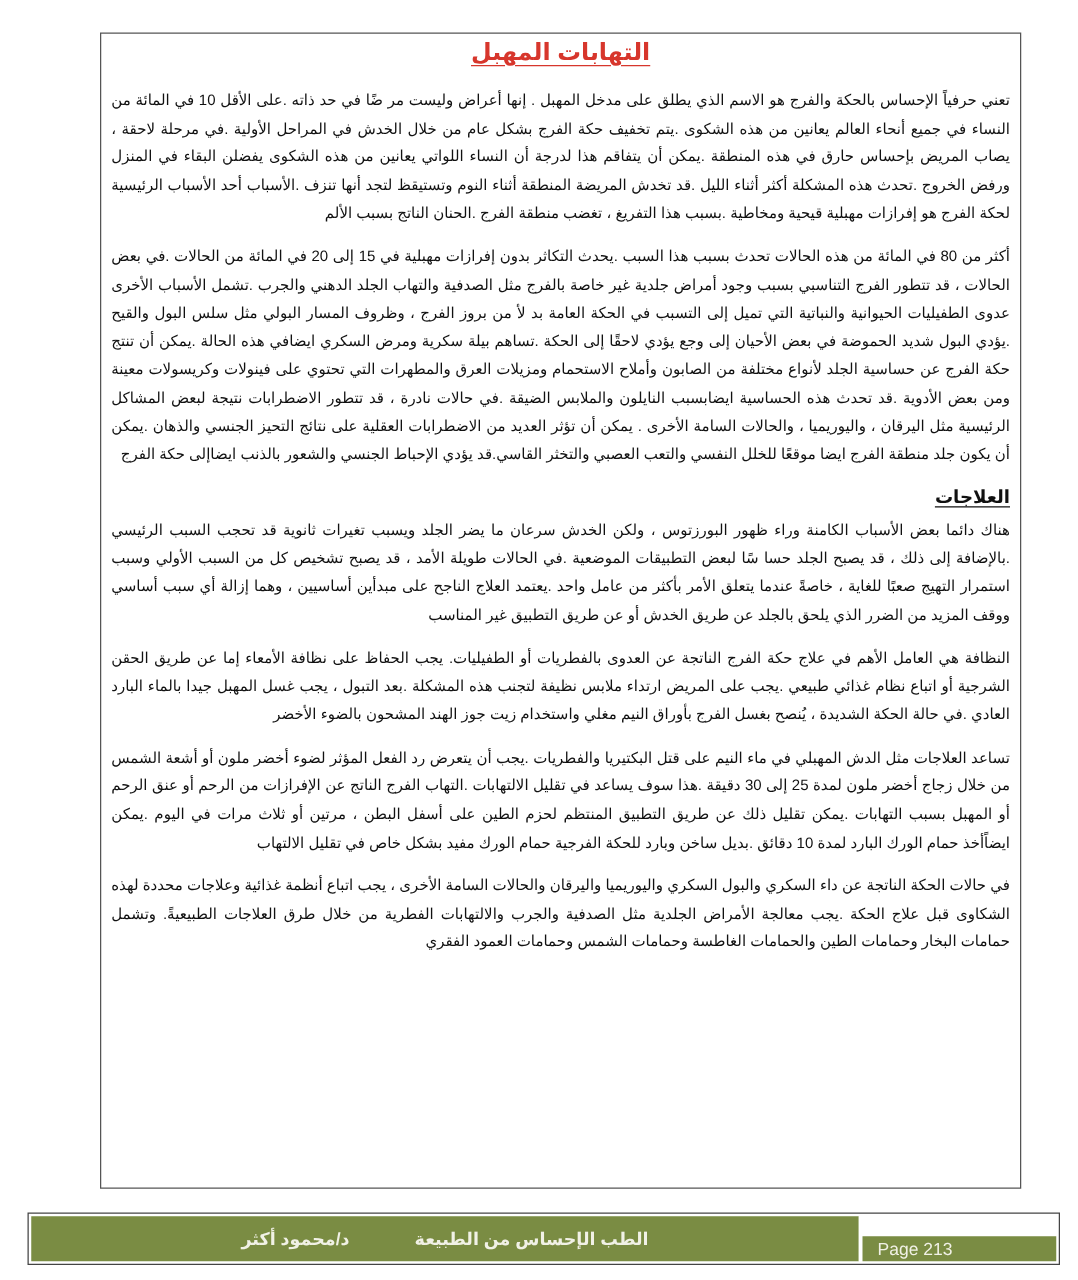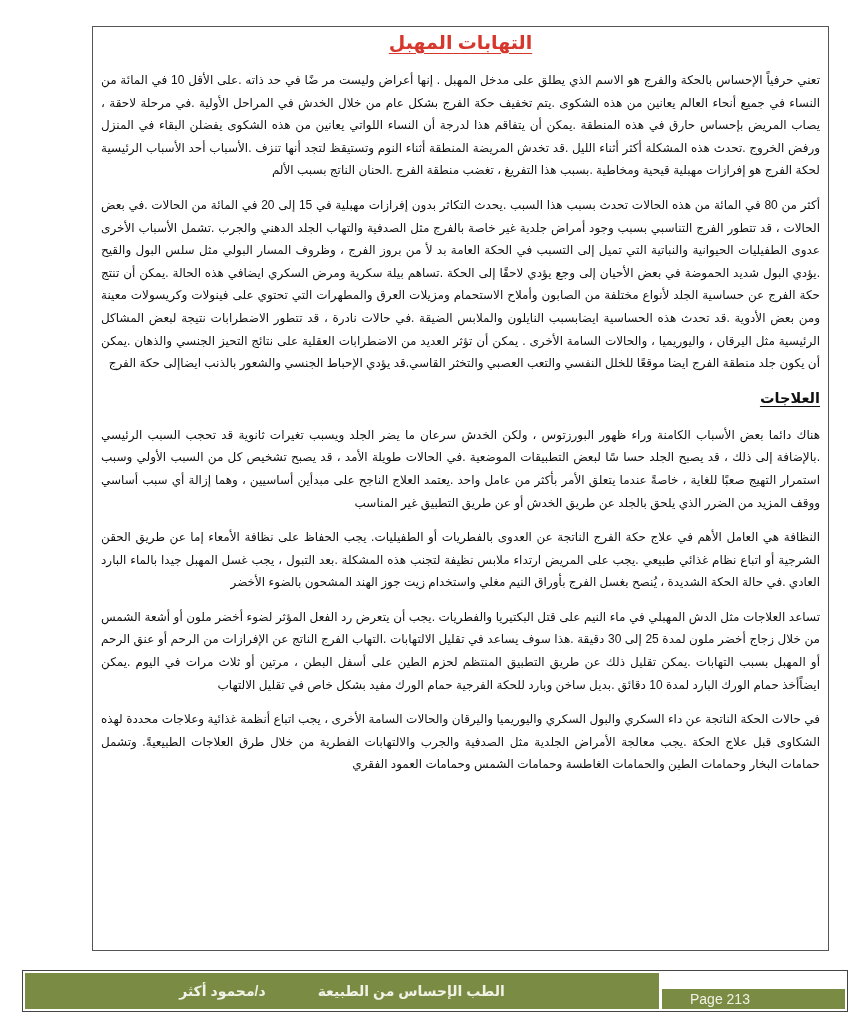--- a/index.html
+++ b/index.html
@@ -1,47 +1,47 @@
 <!DOCTYPE html>
 <html><head>
 <meta charset="utf-8">
 <style>
   html, body { margin: 0; padding: 0; background: #ffffff; }
   body { width: 862px; height: 1024px; position: relative; overflow: hidden; font-family: "Liberation Sans", "DejaVu Sans", sans-serif; }
   .page-box {
-    position: absolute; left: 92px; top: 26px; width: 737px; height: 925px;
+    position: absolute; left: 80px; top: 26px; width: 737px; height: 925px;
     border: 1.5px solid #555; box-sizing: border-box; overflow: hidden;
     padding: 2px 8px 0 8px; direction: rtl;
   }
   .title {
     text-align: center; color: #d7362c; font-weight: bold; font-size: 19px;
     text-decoration: underline; text-underline-offset: 4px; margin: 0 0 12px 0; line-height: 28px;
   }
   .para {
     font-size: 12px; line-height: 22.6px; color: #111; text-align: justify;
     text-align-last: right; margin: 0 0 12px 0;
   }
   .section-heading {
     font-size: 14.5px; font-weight: bold; text-decoration: underline; text-underline-offset: 3px;
-    color: #111; margin: 0 0 15px 0; line-height: 22px;
+    color: #111; margin: 0 0 4px 0; line-height: 22px;
   }
   .footer {
     position: absolute; left: 22px; top: 970px; width: 826px; height: 42px;
     border: 1.5px solid #444; box-sizing: border-box; background: #fff; padding: 2px;
   }
   .footer-inner { display: flex; width: 100%; height: 100%; }
   .footer-title-cell {
     flex: 1; background: #7a8c43; color: #f1f1e6; display: flex; align-items: center;
     justify-content: center; direction: rtl; font-size: 14px; letter-spacing: 3px; font-weight: bold;
   }
   .footer-title-cell span { margin: 0 26px; }
   .footer-divider { width: 3px; background: #fff; }
   .footer-page-cell {
-    width: 183px; background: #7a8c43; color: #f1f1e6; display: flex; align-items: center;
-    padding-left: 28px; font-size: 14px; box-sizing: border-box; margin-top: 16px;
+    width: 155px; background: #7a8c43; color: #f1f1e6; display: flex; align-items: center;
+    padding-left: 12px; font-size: 14px; box-sizing: border-box; margin-top: 16px;
   }
 </style>
 </head>
 <body>
 
 <div class="page-box">
   <div class="title">التهابات المهبل</div>
 
   <p class="para">تعني حرفياً الإحساس بالحكة والفرج هو الاسم الذي يطلق على مدخل المهبل . إنها أعراض وليست مر ضًا في حد ذاته .على الأقل 10 في المائة من النساء في جميع أنحاء العالم يعانين من هذه الشكوى .يتم تخفيف حكة الفرج بشكل عام من خلال الخدش في المراحل الأولية .في مرحلة لاحقة ، يصاب المريض بإحساس حارق في هذه المنطقة .يمكن أن يتفاقم هذا لدرجة أن النساء اللواتي يعانين من هذه الشكوى يفضلن البقاء في المنزل ورفض الخروج .تحدث هذه المشكلة أكثر أثناء الليل .قد تخدش المريضة المنطقة أثناء النوم وتستيقظ لتجد أنها تنزف .الأسباب أحد الأسباب الرئيسية لحكة الفرج هو إفرازات مهبلية قيحية ومخاطية .بسبب هذا التفريغ ، تغضب منطقة الفرج .الحنان الناتج بسبب الألم</p>
   <p class="para">أكثر من 80 في المائة من هذه الحالات تحدث بسبب هذا السبب .يحدث التكاثر بدون إفرازات مهبلية في 15 إلى 20 في المائة من الحالات .في بعض الحالات ، قد تتطور الفرج التناسبي بسبب وجود أمراض جلدية غير خاصة بالفرج مثل الصدفية والتهاب الجلد الدهني والجرب .تشمل الأسباب الأخرى عدوى الطفيليات الحيوانية والنباتية التي تميل إلى التسبب في الحكة العامة بد لأ من بروز الفرج ، وظروف المسار البولي مثل سلس البول والقيح .يؤدي البول شديد الحموضة في بعض الأحيان إلى وجع يؤدي لاحقًا إلى الحكة .تساهم بيلة سكرية ومرض السكري ايضافي هذه الحالة .يمكن أن تنتج حكة الفرج عن حساسية الجلد لأنواع مختلفة من الصابون وأملاح الاستحمام ومزيلات العرق والمطهرات التي تحتوي على فينولات وكريسولات معينة ومن بعض الأدوية .قد تحدث هذه الحساسية ايضابسبب النايلون والملابس الضيقة .في حالات نادرة ، قد تتطور الاضطرابات نتيجة لبعض المشاكل الرئيسية مثل اليرقان ، واليوريميا ، والحالات السامة الأخرى . يمكن أن تؤثر العديد من الاضطرابات العقلية على نتائج التحيز الجنسي والذهان .يمكن أن يكون جلد منطقة الفرج ايضا موقعًا للخلل النفسي والتعب العصبي والتخثر القاسي.قد يؤدي الإحباط الجنسي والشعور بالذنب ايضاإلى حكة الفرج</p>

